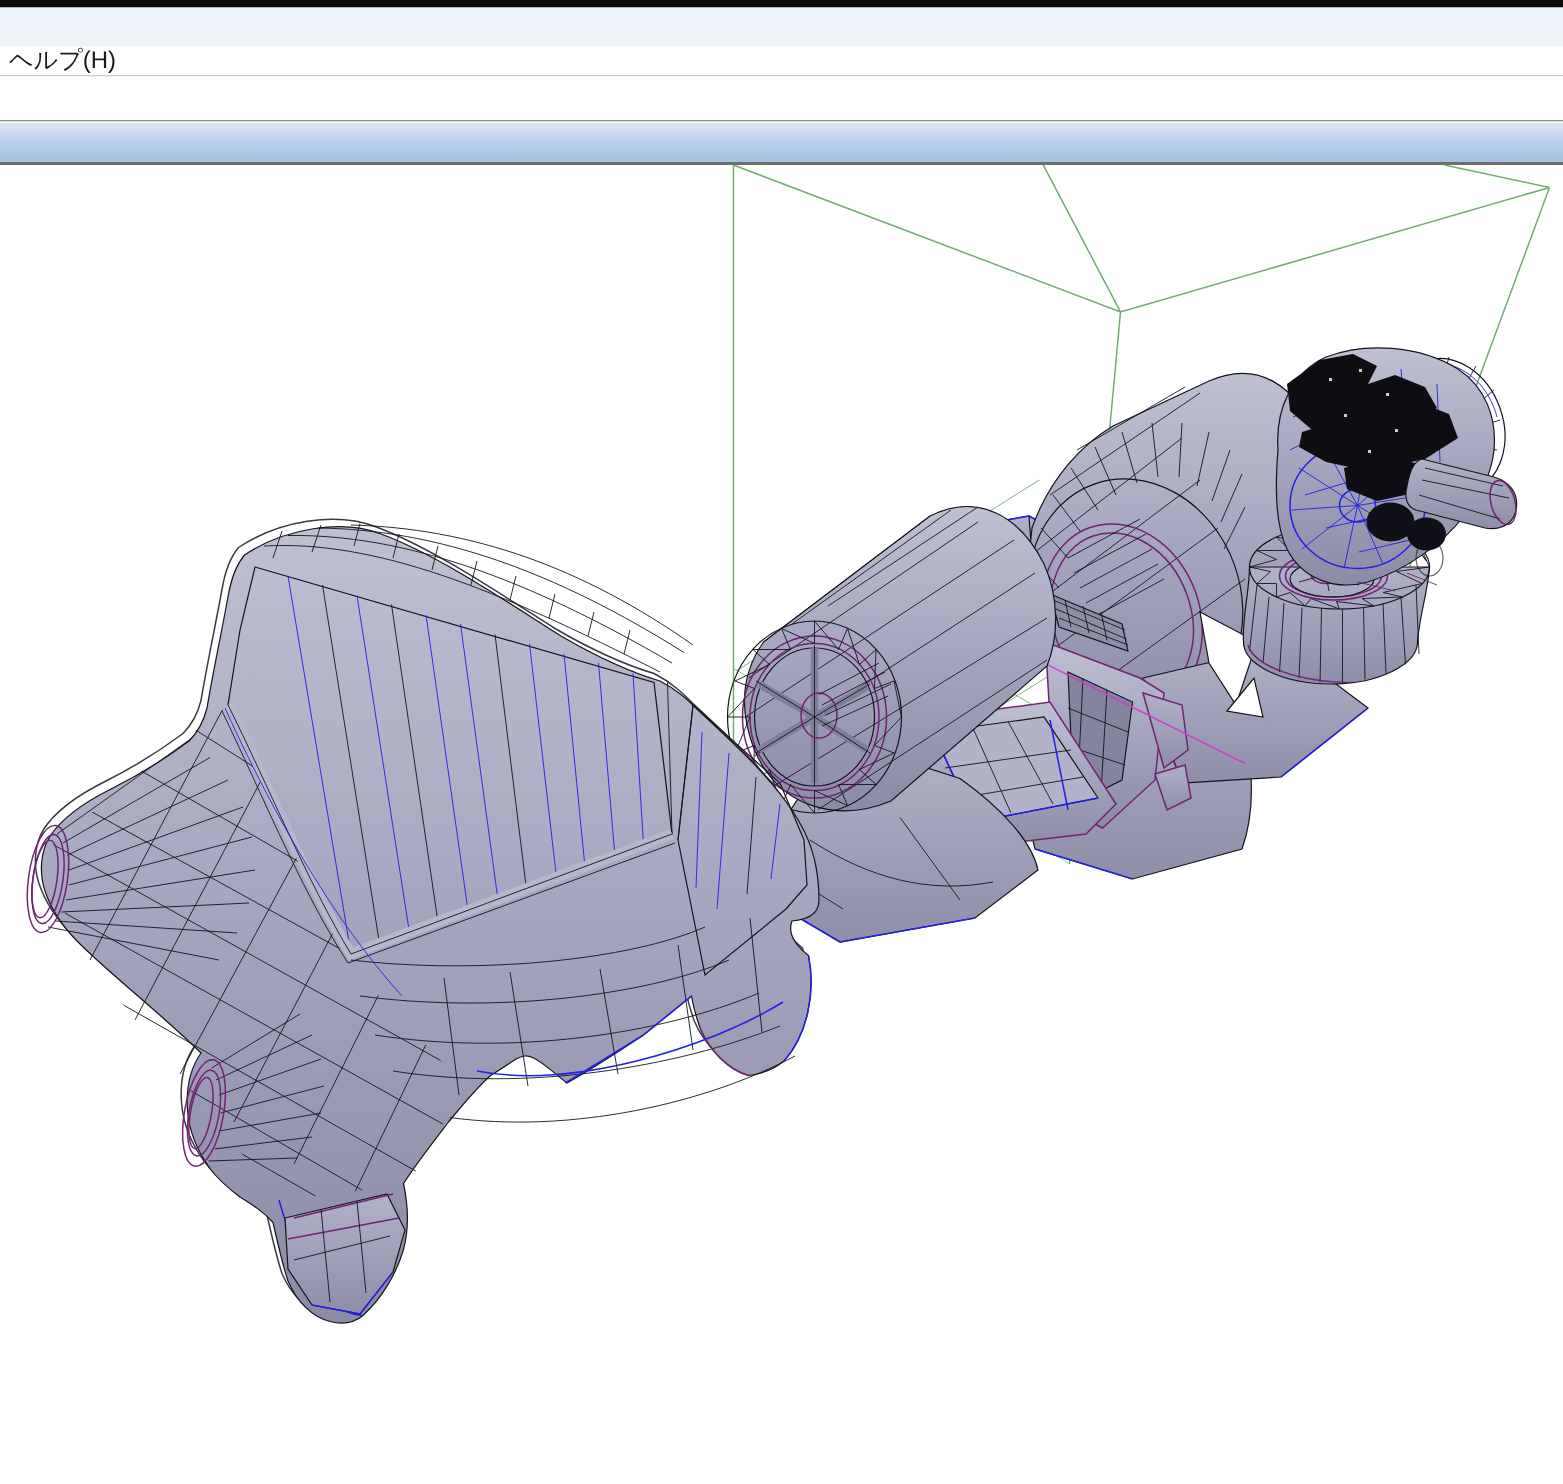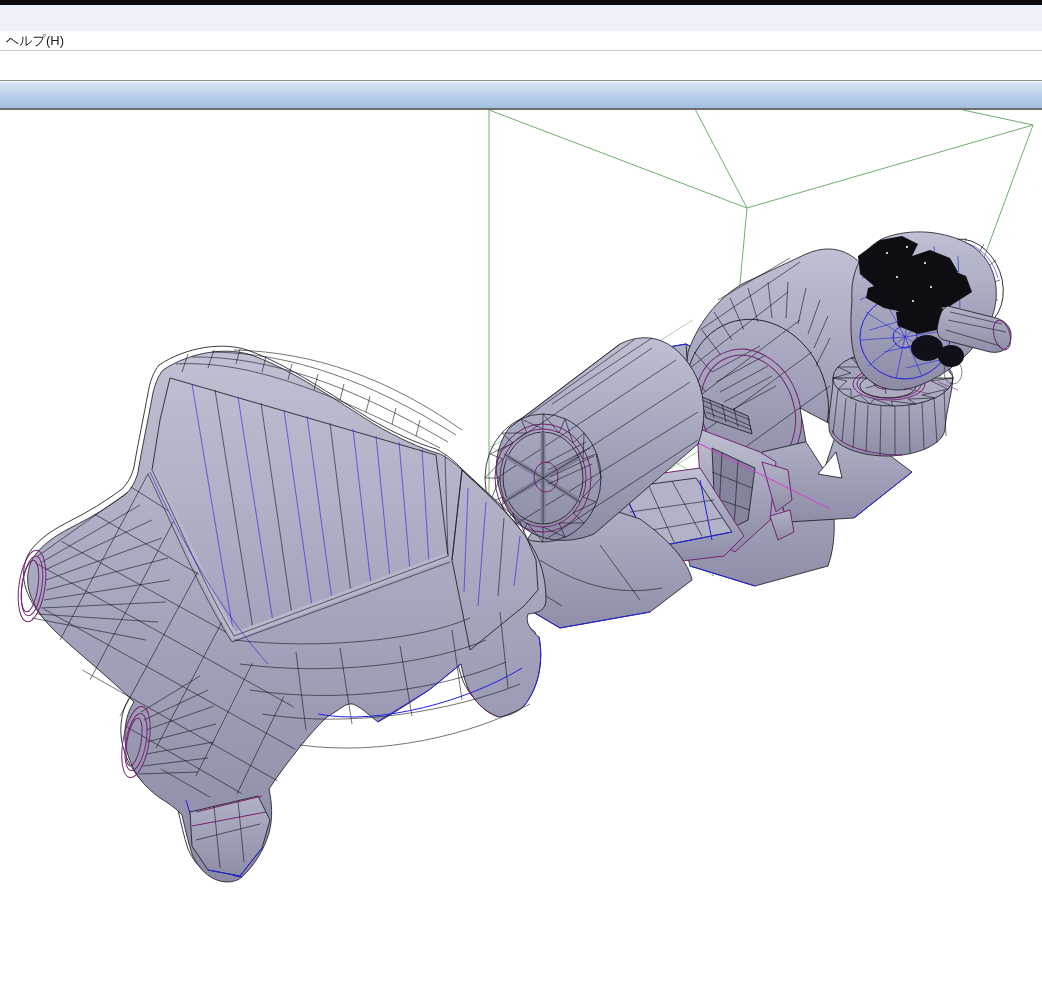--- a/index.html
+++ b/index.html
@@ -2,21 +2,21 @@
 <html style="--titlebar: #0b0b0d; --caption: #edf2f9; --band-light: #dce8f5; --band-mid: #bcd1ea; --band-dark: #a3c0e0; --viewport-bg: #ffffff; --mesh: #14141c; --selection: #2020e8; --purple: #722472; --green: #6fae6f; --magenta: #d23ec8; --body-light: #c2c2d4; --body-mid: #a4a4bd; --body-dark: #83839c; --hub: #6d1460; --engine-black: #0d0d12;"><head>
 <meta charset="utf-8">
 <style>
   html,body{margin:0;padding:0;background:#ffffff;}
   .app{position:relative;width:1042px;height:989px;overflow:hidden;
        font-family:"Liberation Sans","DejaVu Sans",sans-serif;background:#fff;}
   .titlebar-remnant{height:5px;background:var(--titlebar,#0b0b0d);}
   .caption-band{height:26px;background:var(--caption,#edf2f9);border-bottom:1px solid #ffffff;}
   .menubar{height:18px;background:#ffffff;border-bottom:1px solid #c9c9c9;
            display:flex;align-items:center;}
-  .menu-item{font-size:13px;color:#1b1b1b;padding:0 6px;line-height:18px;cursor:default;}
+  .menu-item{font-size:16px;color:#1b1b1b;padding:0 6px;line-height:18px;cursor:default;}
   .toolbar-row{height:29px;background:#ffffff;border-bottom:1px solid #909090;}
   .ribbon{height:26px;border-top:1px solid #f5f8fc;border-bottom:2px solid #6e6e6e;
           background:linear-gradient(to bottom,var(--band-light,#dce8f5) 0%,
             var(--band-mid,#bcd1ea) 45%, var(--band-dark,#a3c0e0) 100%);}
   .viewport{position:relative;height:880px;background:var(--viewport-bg,#ffffff);}
   svg{display:block;}
   
   .ml{stroke:var(--mesh,#14141c);stroke-width:.8;fill:none;}
   .mlf{stroke:var(--mesh,#14141c);stroke-width:.8;}
   .bl{stroke:var(--selection,#2020e8);stroke-width:1;fill:none;}

